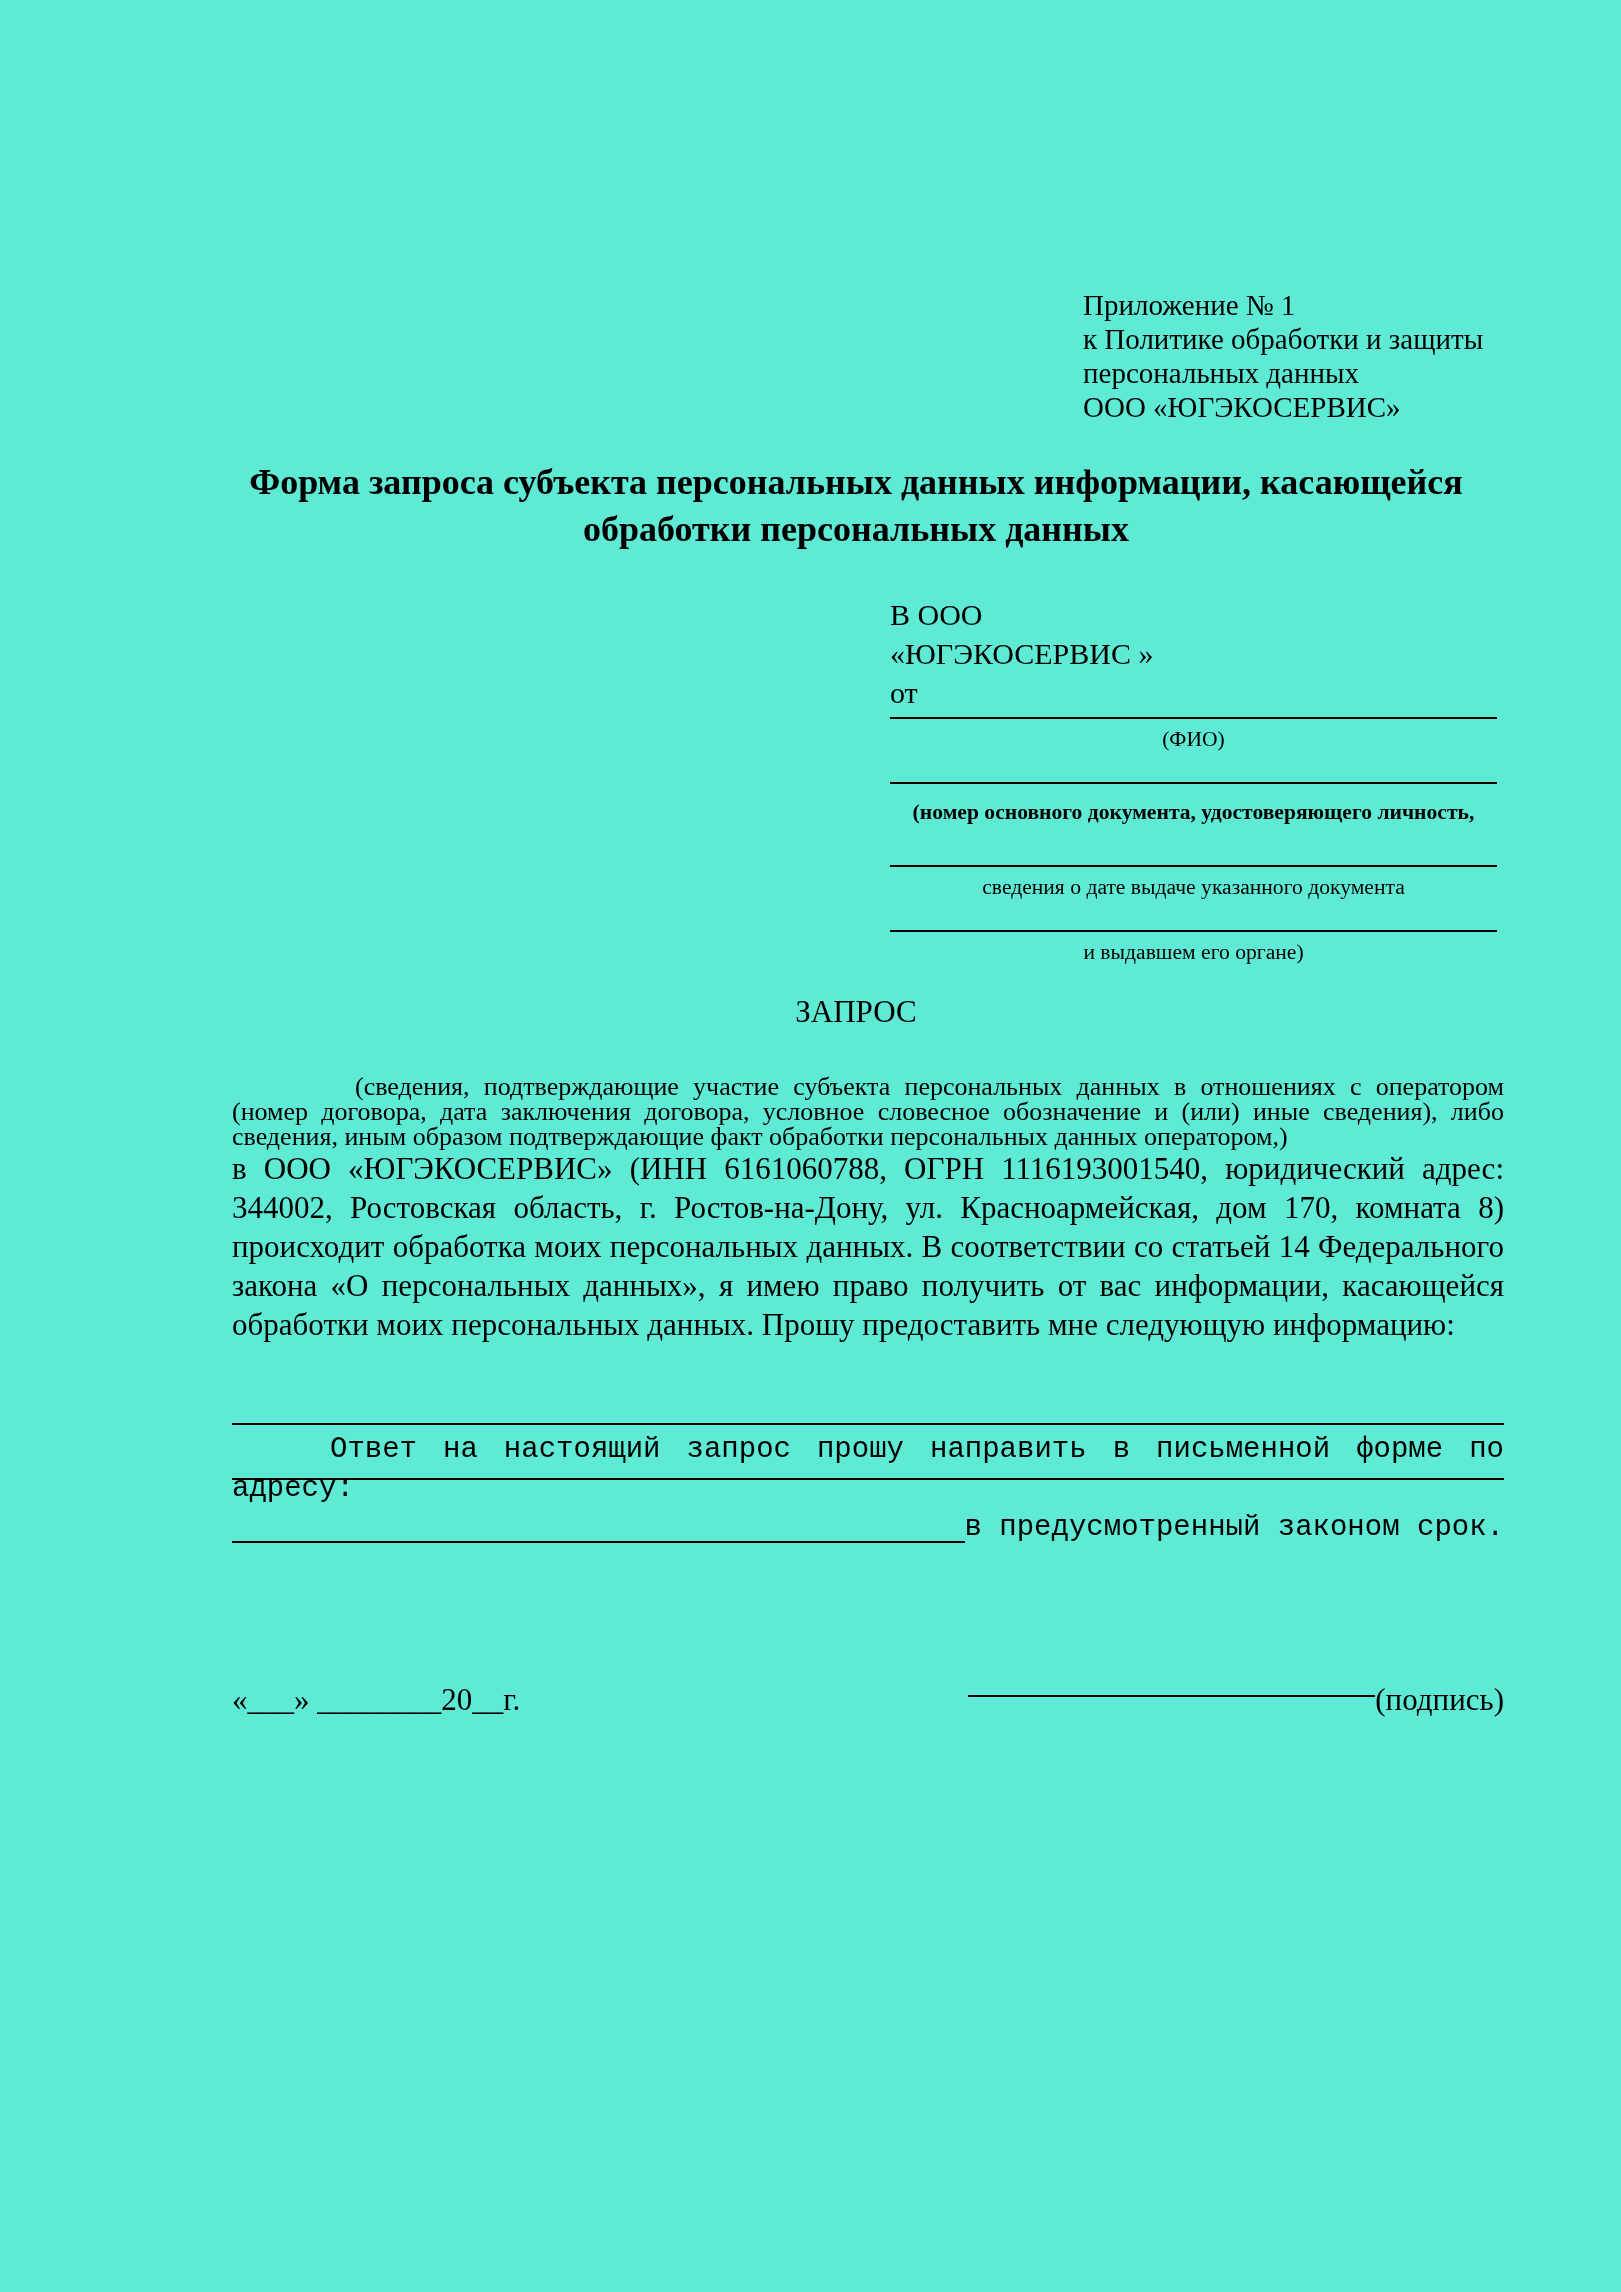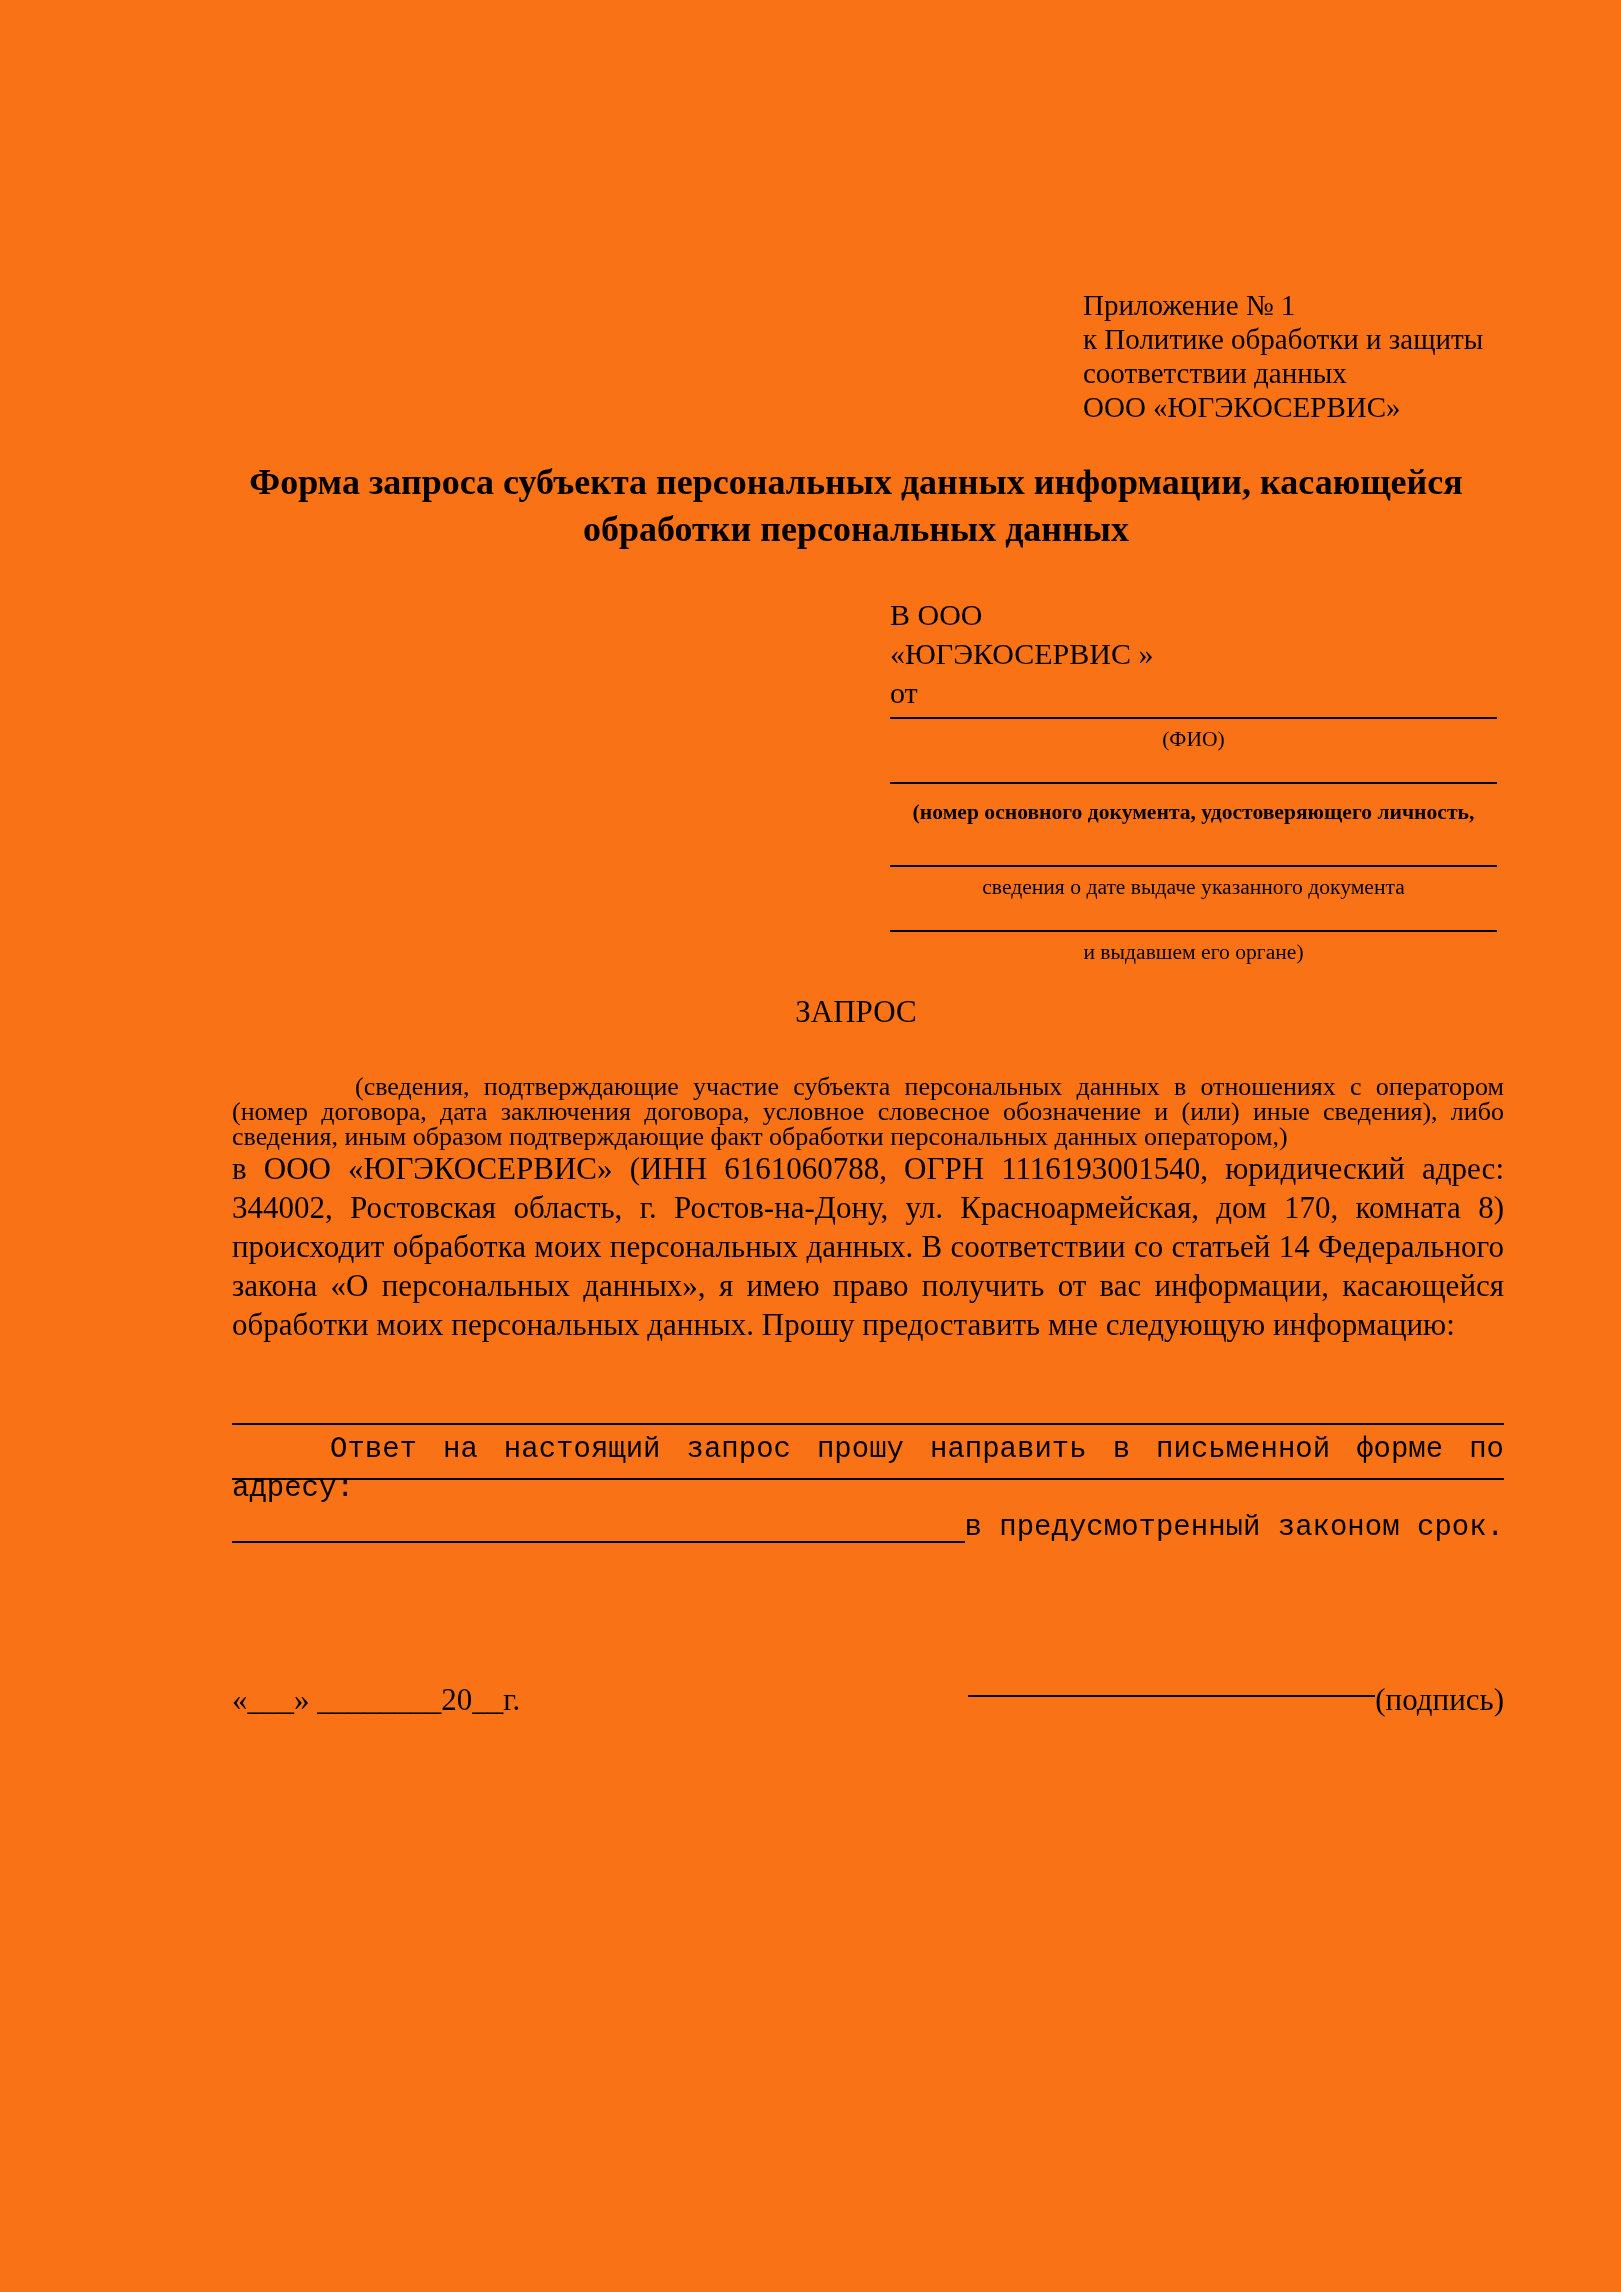--- a/index.html
+++ b/index.html
@@ -1,20 +1,20 @@
 <!DOCTYPE html>
 <html><head>
 <meta charset="utf-8">
 <style>
   html, body { margin:0; padding:0; background:#ffffff; }
   .page {
     position: relative;
     width: 1621px;
     height: 2293px;
-    background: #f97316;
+    background: #5eead4;
     color: #000000;
     font-family: "Liberation Serif", "DejaVu Serif", serif;
     overflow: hidden;
   }
 
   
   .annex {
     position: absolute;
     left: 1083px; top: 288px;
     font-size: 29px; line-height: 34px;
@@ -118,21 +118,21 @@
   .nowrap { white-space: nowrap; }
 </style>
 </head>
 <body>
 
 <div class="page">
 
   <div class="annex">
     <div>Приложение № 1</div>
     <div>к Политике обработки и защиты</div>
-    <div>соответствии данных</div>
+    <div>персональных данных</div>
     <div>ООО «ЮГЭКОСЕРВИС»</div>
   </div>
 
   <div class="title">Форма запроса субъекта персональных данных информации, касающейся обработки персональных данных</div>
 
   <div class="addressee">
     <div>В ООО</div>
     <div>«ЮГЭКОСЕРВИС »</div>
     <div>от</div>
 

